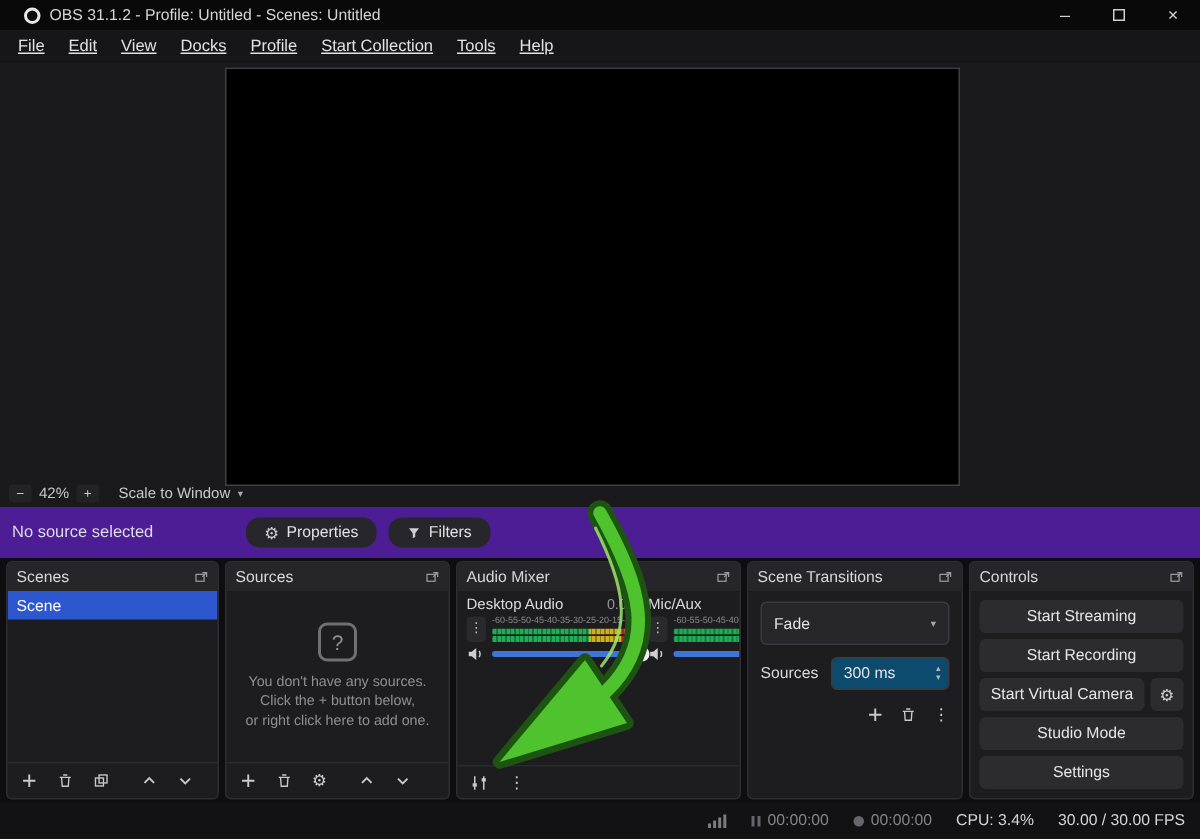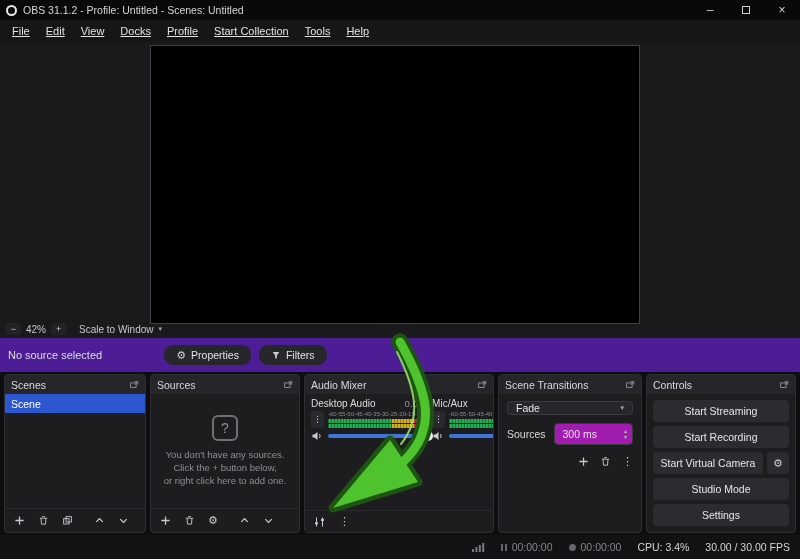--- a/index.html
+++ b/index.html
@@ -5,21 +5,21 @@
   * { box-sizing: border-box; margin: 0; padding: 0; }
   html,body { width:800px; height:559px; }
   body {
     position:relative; background:#0e0e10; overflow:hidden;
     font-family:"Liberation Sans", sans-serif; color:#e7e7ea;
   }
   svg { display:block; }
 
   
   .titlebar { position:absolute; top:0; left:0; right:0; height:20px; background:#09090a;
-    display:flex; align-items:center; padding-left:6px; font-size:10.5px; color:#d6d6d9; }
+    display:flex; align-items:center; padding-left:16px; font-size:10.5px; color:#d6d6d9; }
   .obs-logo { width:11px; height:11px; border-radius:50%; background:#0c0c0c; border:2px solid #e8e8e8; margin-right:6px; flex:none; }
   .win-controls { margin-left:auto; display:flex; height:100%; }
   .win-btn { width:36px; display:flex; align-items:center; justify-content:center; font-size:12px; color:#d0d0d0; }
   .max-box { width:8px; height:8px; border:1px solid #cfcfcf; }
 
   
   .menubar { position:absolute; top:20px; left:0; right:0; height:22px; background:#161618;
     display:flex; align-items:center; padding-left:4px; font-size:11px; color:#e2e2e5;text-decoration:underline; }
   .menu-item { padding:3px 8px; border-radius:3px; }
 
@@ -70,25 +70,25 @@
       linear-gradient(90deg, #1fae54 0 62%, #d1b01e 62% 83%, #cf4438 83% 100%);
   }
   .chan-slider { display:flex; align-items:center; gap:5px; margin-top:2px; height:12px; }
   .slider { flex:1; position:relative; height:10px; }
   .slider-track { position:absolute; left:0; right:0; top:3px; height:4px; background:#3f74d8; border-radius:2px; }
   .slider-handle { position:absolute; right:-1px; top:0; width:10px; height:10px; border-radius:50%; background:#f1f1f3; }
   .mixer-footer { flex:none; border-top:1px solid #2b2b2f; height:22px; display:flex; align-items:center; gap:13px; padding:0 8px; color:#c9c9cd; }
 
   
   .trans-body { padding:7px 8px; font-size:10.5px; display:flex; flex-direction:column; }
-  .select { height:14px; background:#27272b; border:1px solid #3a3a3f; border-radius:4px; display:flex; align-items:center; padding:0 8px; color:#e4e4e7; }
+  .select { height:29px; background:#27272b; border:1px solid #3a3a3f; border-radius:4px; display:flex; align-items:center; padding:0 8px; color:#e4e4e7; }
   .select .ddarrow { margin-left:auto; }
   .dur-row { display:flex; align-items:center; margin-top:8px; gap:8px; }
   .dur-label { color:#d9d9dc; }
-  .spin { flex:1; height:22px; background:#a21caf; border:1px solid #3a3a3f; border-radius:4px; display:flex; align-items:center; padding:0 3px 0 8px; color:#e4e4e7; }
+  .spin { flex:1; height:22px; background:#0c4a6e; border:1px solid #3a3a3f; border-radius:4px; display:flex; align-items:center; padding:0 3px 0 8px; color:#e4e4e7; }
   .spin-arrows { margin-left:auto; display:flex; flex-direction:column; line-height:6px; font-size:6px; color:#b5b5ba; padding-right:2px; text-align:center; }
   .trans-actions { display:flex; justify-content:flex-end; align-items:center; gap:11px; margin-top:11px; color:#c9c9cd; }
 
   
   .controls-body { padding:6px; display:flex; flex-direction:column; gap:4px; }
   .cbtn { height:22px; background:#2c2c30; border-radius:4px; display:flex; align-items:center; justify-content:center; font-size:10.5px; color:#e6e6e9; }
   .vcam-row { display:flex; gap:4px; }
   .vcam-row .cbtn { flex:1; }
   .gear-btn { width:22px; height:22px; background:#2c2c30; border-radius:4px; display:flex; align-items:center; justify-content:center; flex:none; }
 

